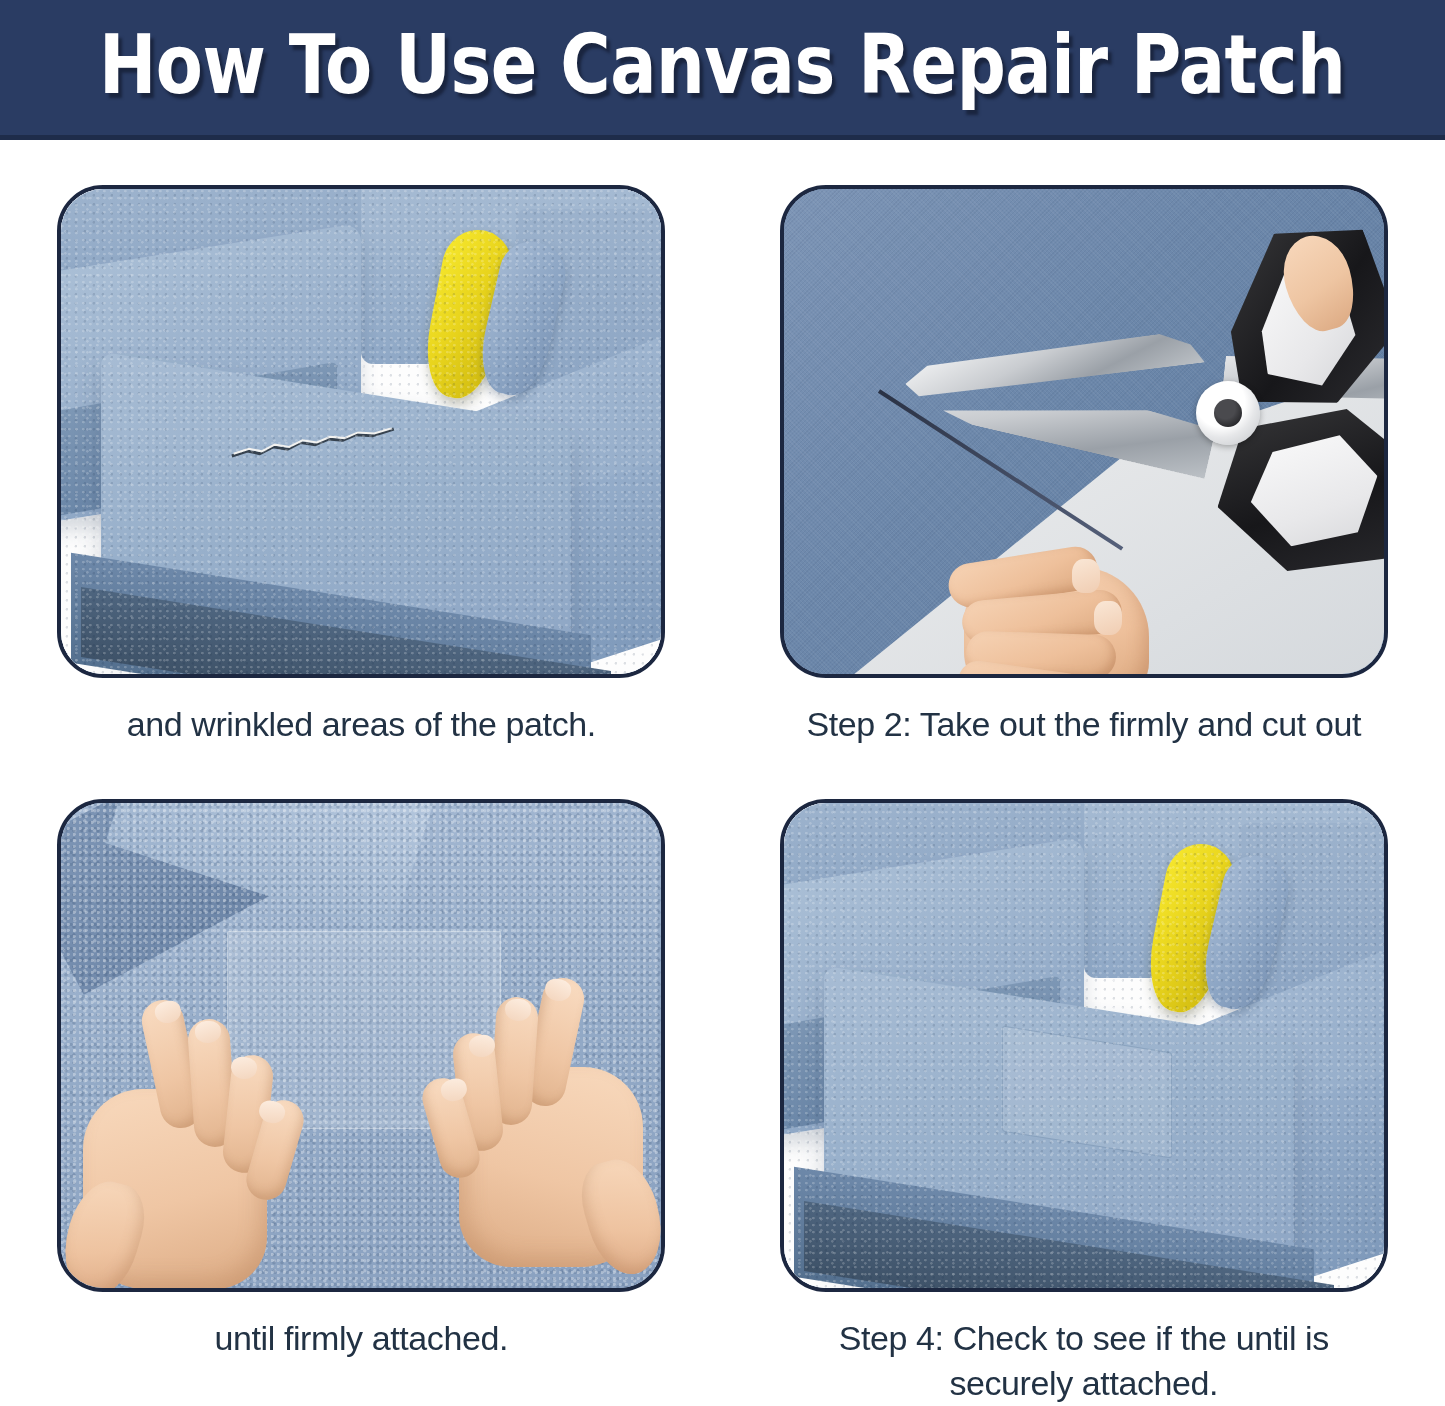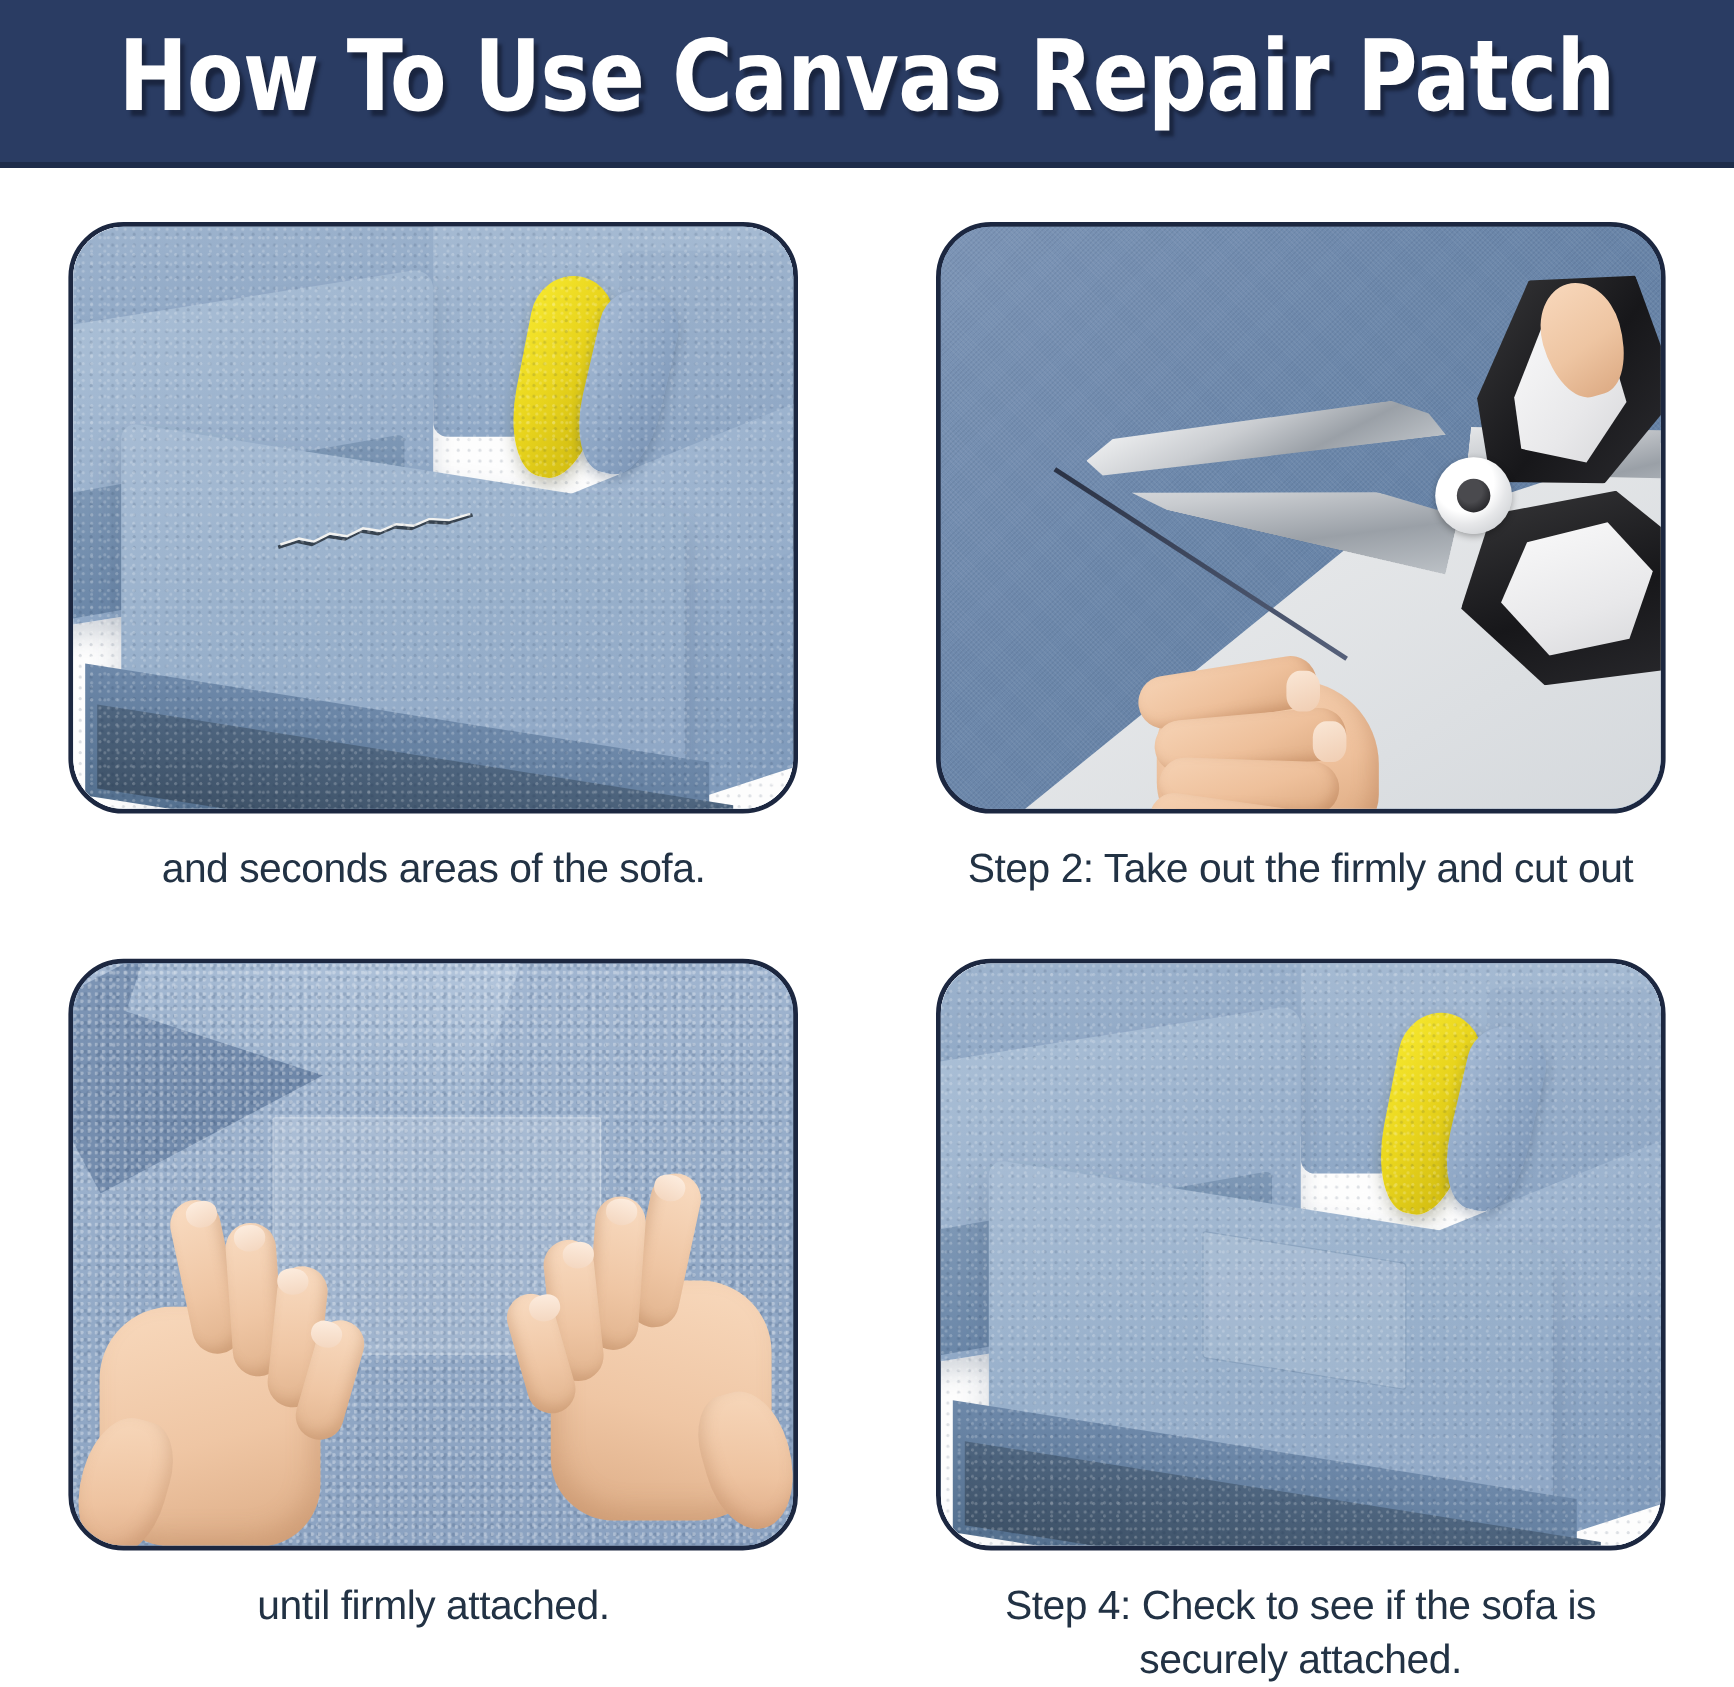--- a/index.html
+++ b/index.html
@@ -373,21 +373,21 @@
             <svg width="168" height="14" viewBox="0 0 168 14">
               <path d="M2 9 L18 6 L30 10 L44 5 L58 9 L72 4 L86 8 L100 4 L114 7 L128 3 L144 6 L166 2" stroke="#36424f" stroke-width="3" fill="none" stroke-linejoin="miter"></path>
               <path d="M4 7 L20 4 L32 8 L46 3 L60 7 L74 2 L88 6 L102 2 L116 5 L130 1 L146 4 L164 1" stroke="#f2f2f0" stroke-width="2" fill="none"></path>
             </svg>
           </div>
           <div class="fabric-tex"></div>
         </div>
       </div>
     </div>
     <div class="caption">
-      <span class="ln">and seconds areas of the sofa.</span>
+      <span class="ln">and wrinkled areas of the patch.</span>
     </div>
   </div>
 
   <div class="step-cell">
     <div class="photo">
       <div class="photo-inner">
         <div class="scissors-scene">
           <div class="denim"></div>
           <div class="denim-weave"></div>
           <div class="backing"></div>
@@ -501,18 +501,18 @@
           <div class="sf pillow-blue"></div>
           <div class="sf sofa-seat"></div>
           <div class="sf sofa-seat-front"></div>
           <div class="sf sofa-seat-base"></div>
           <div class="sf applied-patch"></div>
           <div class="fabric-tex"></div>
         </div>
       </div>
     </div>
     <div class="caption">
-      <span class="ln">Step 4:  Check to see if the sofa is</span>
+      <span class="ln">Step 4:  Check to see if the until is</span>
       <span class="ln">securely attached.</span>
     </div>
   </div>
 
 </div>
 
 </body></html>

